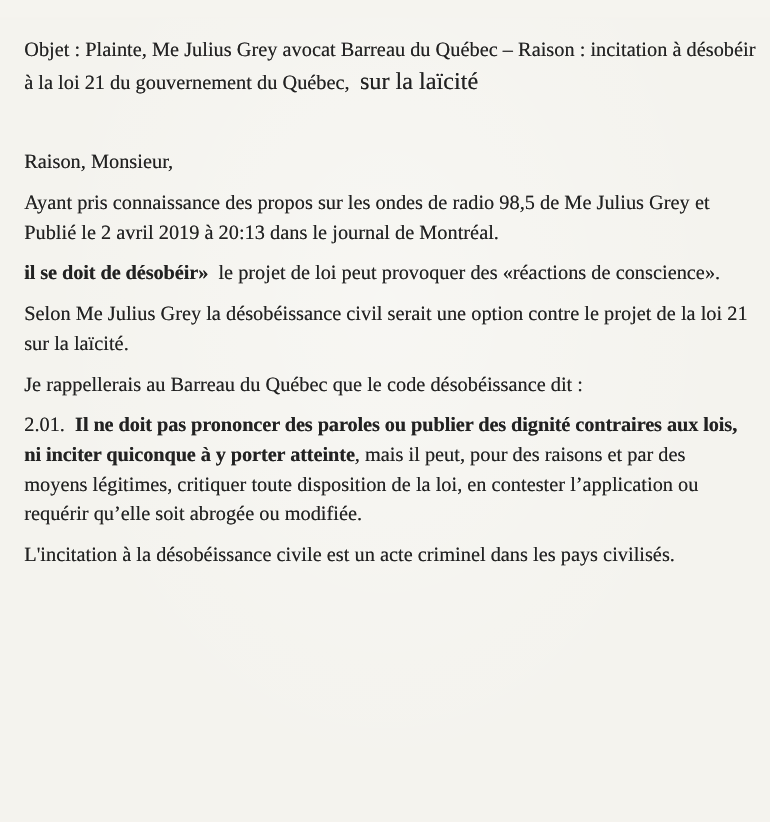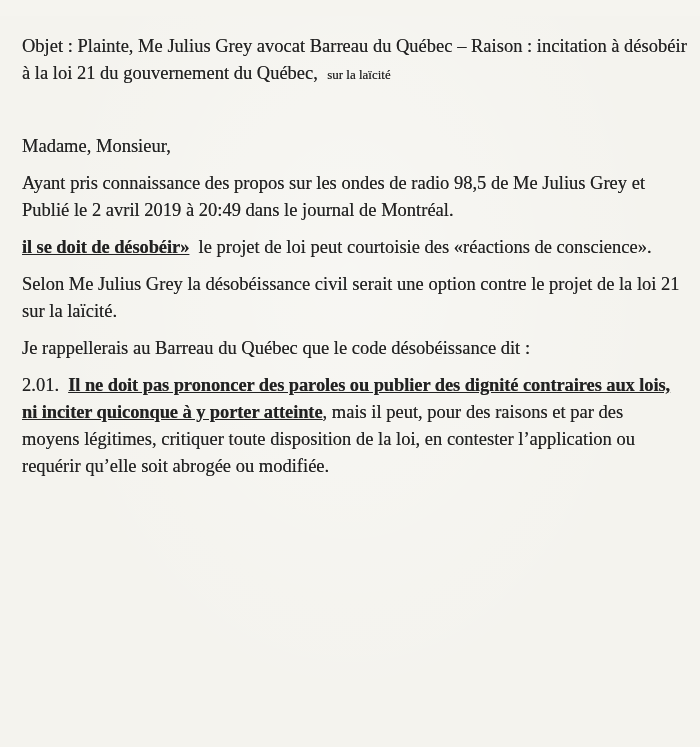--- a/index.html
+++ b/index.html
@@ -28,38 +28,38 @@
   .letter p {
     margin: 0 0 10px 0;
     white-space: pre-wrap;
   }
   .letter p.subject {
     margin-bottom: 45px;
   }
   .seg-bold {
     font-weight: bold;
     letter-spacing: -0.1px;
-    text-decoration: underline;
   }
   .seg-small {
-    font-size: 13px;
+    font-size: 22px;
   }
 </style>
 </head>
 <body>
 
 <main class="page" style="color: rgb(34, 34, 34); margin-top: 16px;">
   <div class="letter">
       <p class="subject"><span>Objet : Plainte, Me Julius Grey avocat Barreau du Québec – Raison : incitation à désobéir
 à la loi 21 du gouvernement du Québec,  </span><span class="seg-small">sur la laïcité</span></p>
-      <p><span>Madame, Monsieur,</span></p>
+      <p><span>Raison, Monsieur,</span></p>
       <p><span>Ayant pris connaissance des propos sur les ondes de radio 98,5 de Me Julius Grey et
-Publié le 2 avril 2019 à 20:49 dans le journal de Montréal.</span></p>
-      <p><span class="seg-bold">il se doit de désobéir»</span><span>  le projet de loi peut courtoisie des «réactions de conscience».</span></p>
+Publié le 2 avril 2019 à 20:13 dans le journal de Montréal.</span></p>
+      <p><span class="seg-bold">il se doit de désobéir»</span><span>  le projet de loi peut provoquer des «réactions de conscience».</span></p>
       <p><span>Selon Me Julius Grey la désobéissance civil serait une option contre le projet de la loi 21
 sur la laïcité.</span></p>
       <p><span>Je rappellerais au Barreau du Québec que le code désobéissance dit :</span></p>
       <p><span>2.01.  </span><span class="seg-bold">Il ne doit pas prononcer des paroles ou publier des dignité contraires aux lois,
 ni inciter quiconque à y porter atteinte</span><span>, mais il peut, pour des raisons et par des
 moyens légitimes, critiquer toute disposition de la loi, en contester l’application ou
 requérir qu’elle soit abrogée ou modifiée.</span></p>
+      <p><span>L'incitation à la désobéissance civile est un acte criminel dans les pays civilisés.</span></p>
     </div>
 </main>
 
 </body></html>

